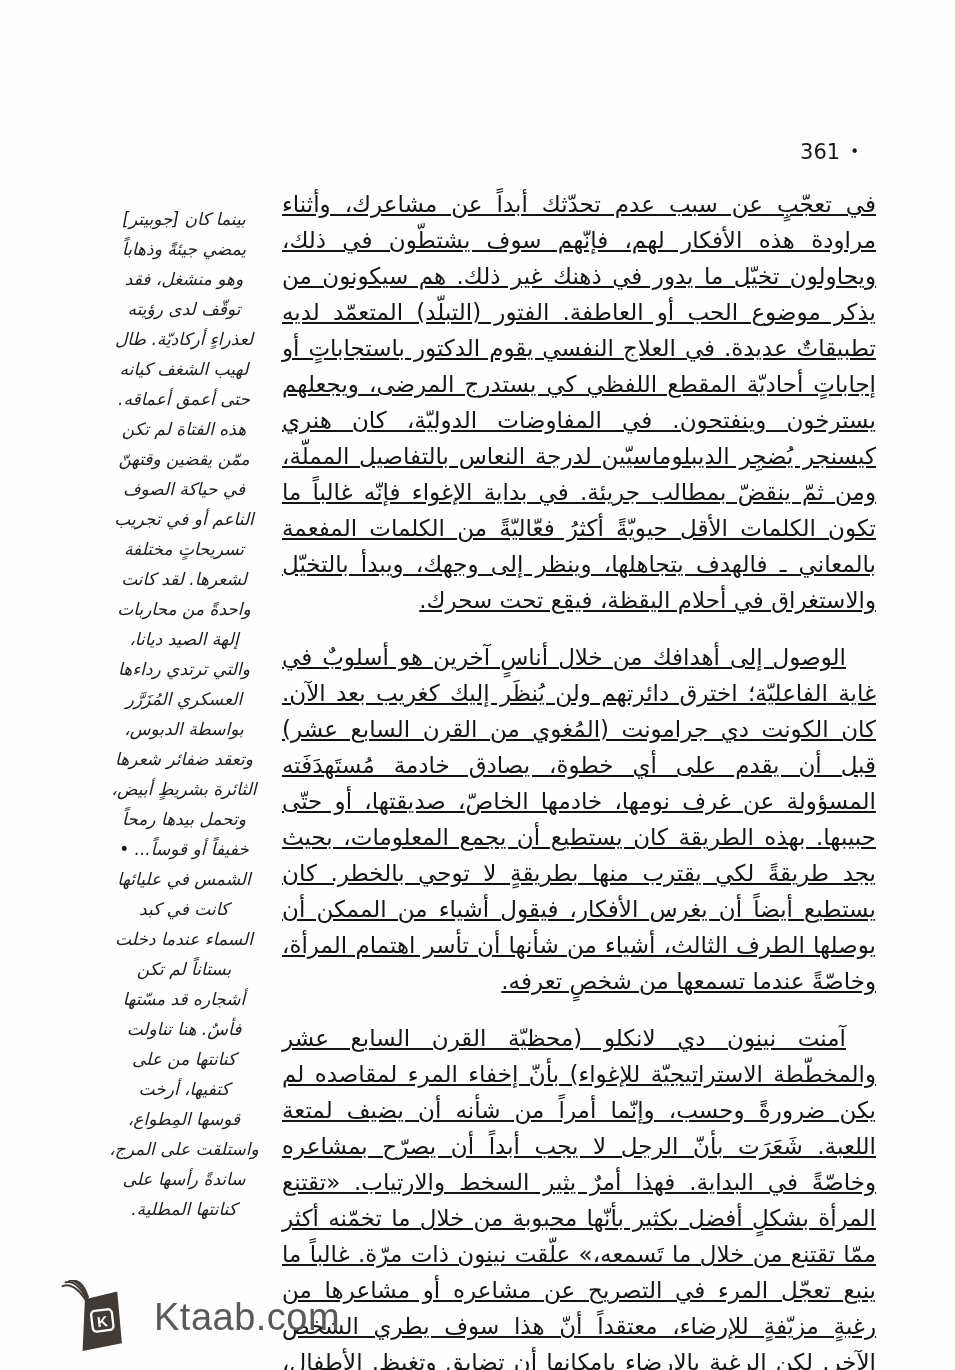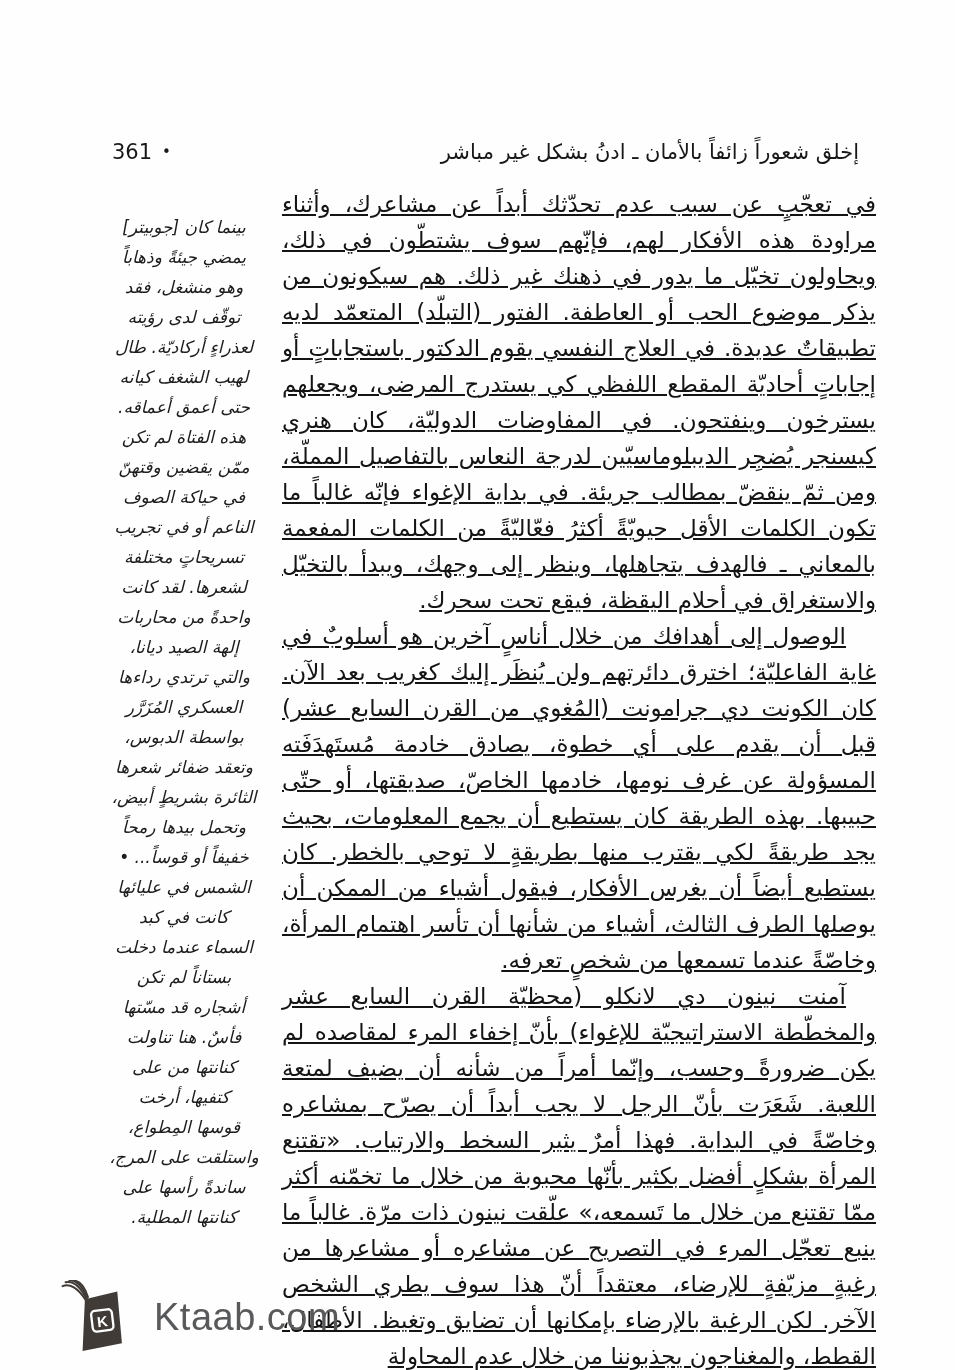--- a/index.html
+++ b/index.html
@@ -32,25 +32,25 @@
     position: absolute;
     top: 186px; right: 79px;
     width: 594px;
     direction: rtl;
     text-align: justify;
     font-size: 23px;
     line-height: 36px;
     color: #141414;
   }
   .body-col p { margin: 0; text-decoration: underline; }
-  .body-col p + p { text-indent: 30px; }
+  .body-col p + p { margin-top: 21px; text-indent: 30px; }
   
   .margin-col {
     position: absolute;
-    top: 212px; left: 88px;
+    top: 204px; left: 88px;
     width: 192px;
     direction: rtl;
     text-align: center;
     font-style: italic;
     font-size: 17px;
     line-height: 30px;
     white-space: pre-line;
     color: #1c1c1c;
   }
   
@@ -68,21 +68,20 @@
     color: #58595b;
     letter-spacing: 0.5px;
   }
 </style>
 </head>
 <body>
 
 <div class="page">
 
   <div class="hdr">
-    <span class="hdr-title">إخلق شعوراً زائفاً بالأمان ـ ادنُ بشكل غير مباشر</span>
     <span class="hdr-num">
       <span class="hdr-bullet">•</span>
       <span>361</span>
     </span>
   </div>
 
   <div class="margin-col">بينما كان [جوبيتر]
 يمضي جيئةً وذهاباً
 وهو منشغل، فقد
 توقّف لدى رؤيته

